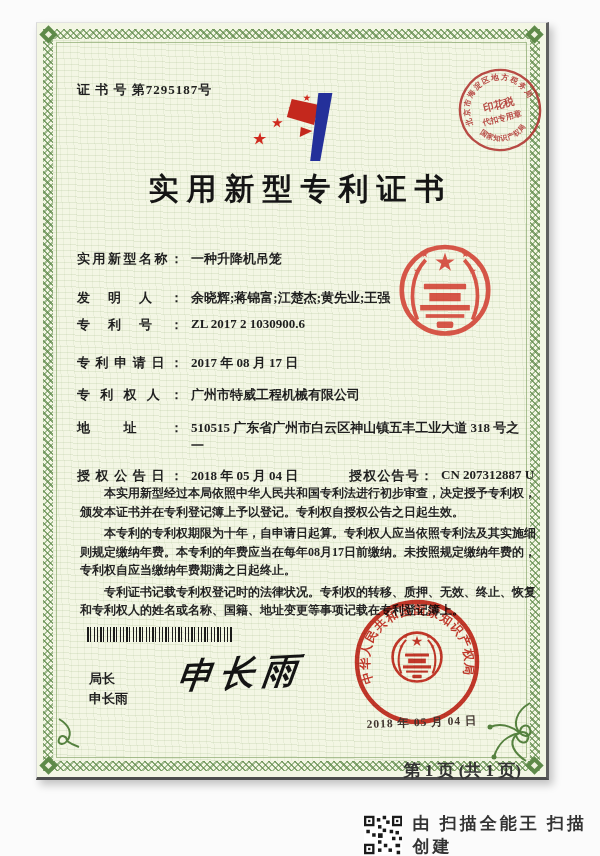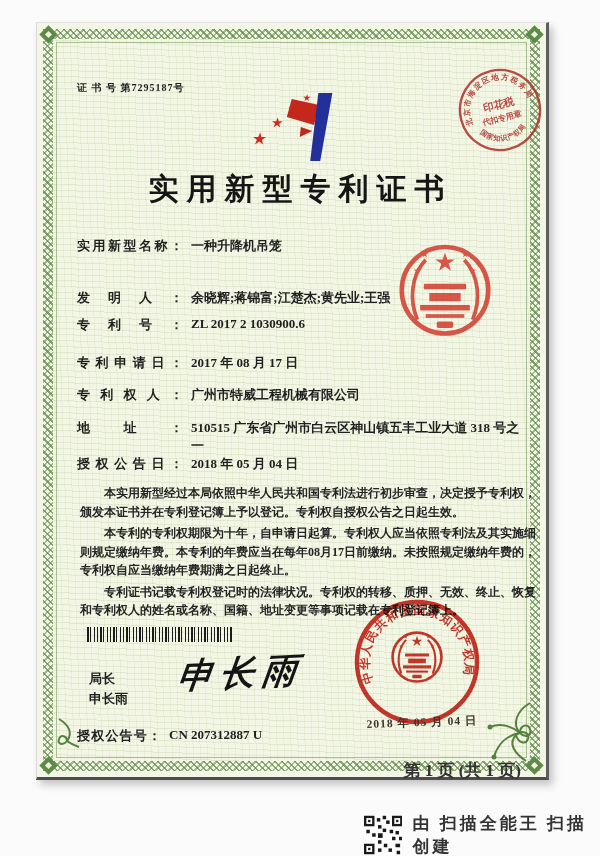--- a/index.html
+++ b/index.html
@@ -17,29 +17,29 @@
   .lace-inner{position:absolute;inset:16px;background:#f3f6e4;
         background-image:
           repeating-linear-gradient(2deg,rgba(135,165,105,.16) 0 1px,transparent 1px 6px),
           repeating-linear-gradient(88deg,rgba(135,165,105,.10) 0 1px,transparent 1px 7px);}
   .frame-line{position:absolute;inset:19px;border:1.5px solid rgba(122,156,92,.6);pointer-events:none;}
   .corner{position:absolute;width:13px;height:13px;background:#5e8a49;transform:rotate(45deg);}
   .corner::after{content:"";position:absolute;left:4px;top:4px;width:5px;height:5px;background:#eef2dd;}
   .c-tl{left:5px;top:5px;} .c-tr{right:5px;top:5px;} .c-bl{left:5px;bottom:5px;} .c-br{right:5px;bottom:5px;}
   .content{position:absolute;inset:0;color:#1f1f1f;}
   
-  .certno{position:absolute;left:40px;top:58px;font-size:10px;font-weight:600;letter-spacing:1px;}
+  .certno{position:absolute;left:40px;top:58px;font-size:13px;font-weight:600;letter-spacing:1px;}
   .title{position:absolute;left:0;top:146px;width:100%;padding-left:18px;box-sizing:border-box;
          text-align:center;font-size:30px;font-weight:700;letter-spacing:8px;color:#151515;}
   .frow{position:absolute;left:40px;width:462px;font-size:13px;font-weight:600;display:flex;align-items:flex-start;}
   .flabel{display:inline-block;width:106px;flex:0 0 106px;text-align-last:justify;}
   .fvalue{padding-left:8px;}
   .prewrap{white-space:pre-line;}
-  .r-name{top:214px;} .r-inv{top:266px;} .r-pno{top:293px;} .r-fil{top:331px;}
-  .r-pat{top:363px;} .r-addr{top:396px;} .r-grant{top:432px;flex-direction:column;}
+  .r-name{top:227px;} .r-inv{top:266px;} .r-pno{top:293px;} .r-fil{top:331px;}
+  .r-pat{top:363px;} .r-addr{top:396px;} .r-grant{top:444px;}
   .pair1{display:inline-flex;width:272px;flex:0 0 272px;}
   .pair2{display:inline-flex;}
   .pair2 .flabel{width:84px;flex:0 0 84px;}
   .paras{position:absolute;left:40px;top:458px;width:462px;font-size:12px;line-height:18.5px;
          font-weight:600;text-align:justify;color:#242424;}
   .paras p{margin:3px;text-indent:2em;}
   .barcode{position:absolute;left:50px;top:604px;width:146px;height:15px;
          background:repeating-linear-gradient(90deg,#1b1b1b 0 2px,transparent 2px 3px,#1b1b1b 3px 4px,transparent 4px 7px,#1b1b1b 7px 8px,transparent 8px 10px,#1b1b1b 10px 11px,transparent 11px 13px);}
   .director{position:absolute;left:52px;top:646px;font-size:13px;font-weight:700;line-height:20px;}
   .signature{position:absolute;left:140px;top:626px;width:170px;height:62px;

